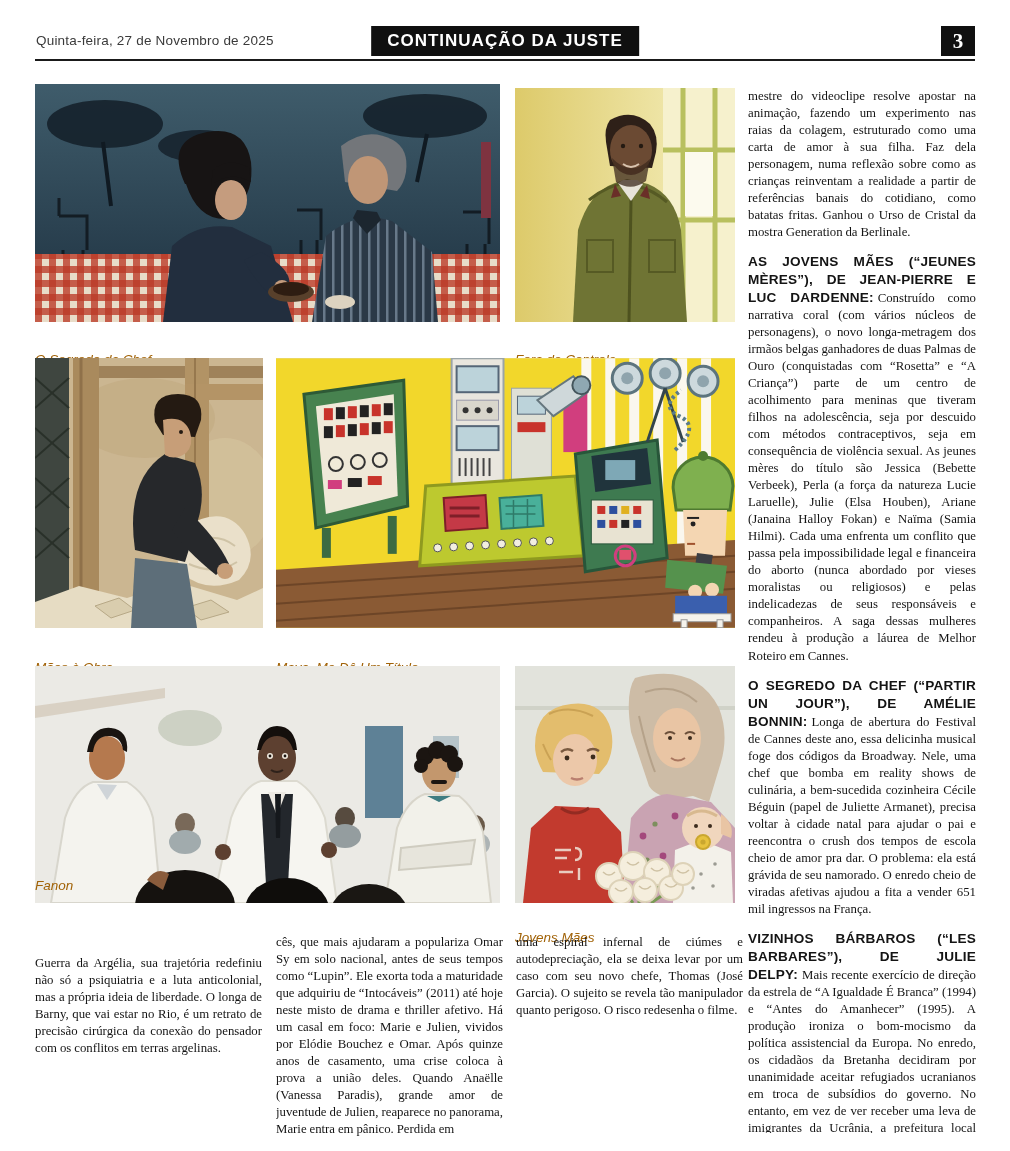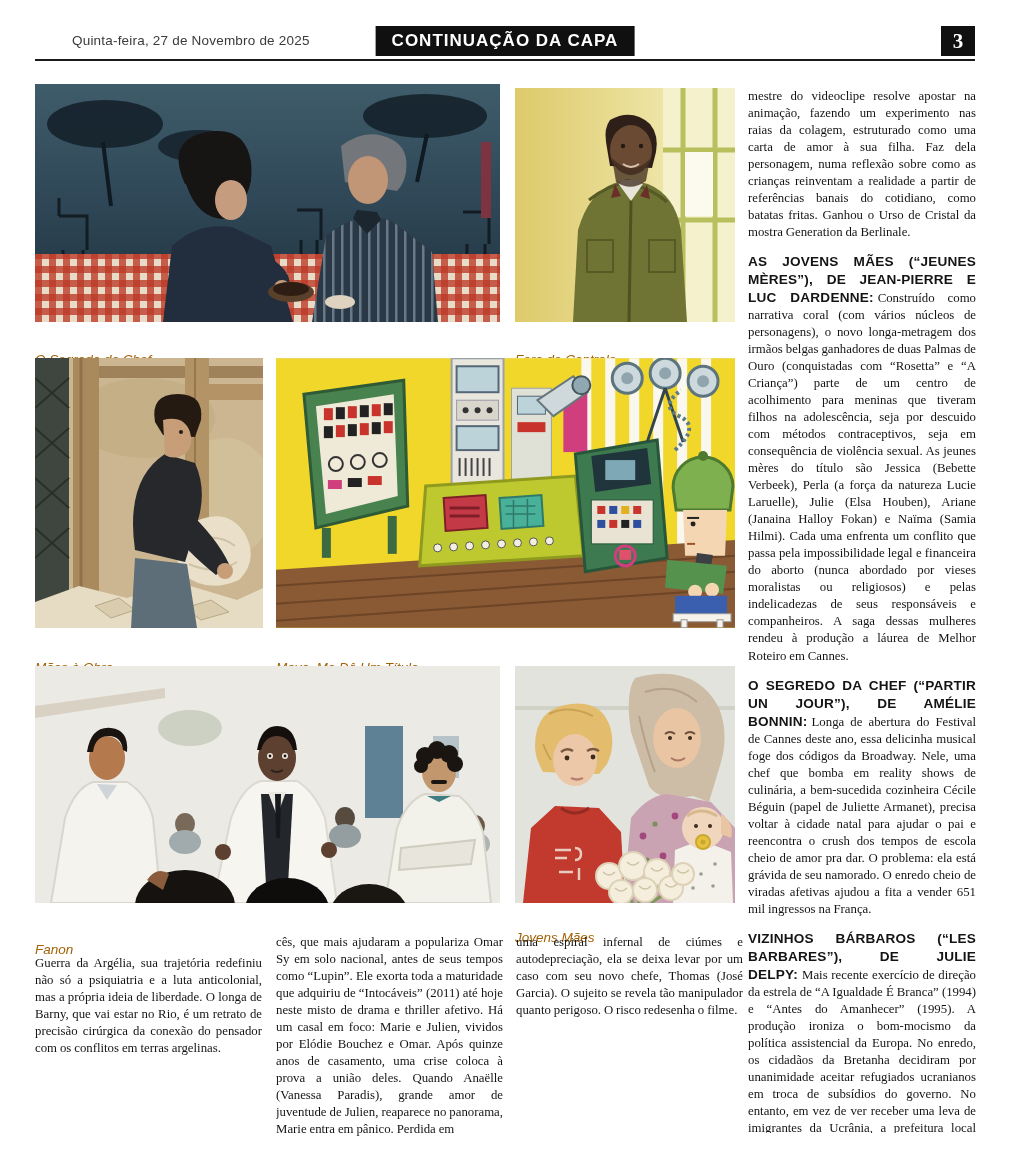--- a/index.html
+++ b/index.html
@@ -3,21 +3,21 @@
 <meta charset="utf-8">
 <style>
   html,body{margin:0;padding:0;background:#888;}
   .page{
     position:relative;width:1010px;height:1151px;background:#ffffff;
     margin:0 auto;overflow:hidden;
     font-family:"Liberation Serif", serif;color:#141414;
   }
   
   .date{position:absolute;left:36px;top:33px;font-family:"Liberation Sans",sans-serif;
-    font-size:13.5px;color:#3a3a3a;letter-spacing:.2px;margin-left:36px;}
+    font-size:13.5px;color:#3a3a3a;letter-spacing:.2px;}
   .banner{position:absolute;left:50%;transform:translateX(-50%);top:26px;height:30px;
     background:#101010;color:#fff;font-family:"Liberation Sans",sans-serif;font-weight:700;
     font-size:17px;letter-spacing:1px;line-height:30px;padding:0 16px;white-space:nowrap;}
   .masthead{position:absolute;right:74px;top:24px;font-family:"Liberation Serif",serif;
     font-weight:700;font-size:28px;letter-spacing:-.5px;color:#0c0c0c;white-space:nowrap;}
   .pagenum{position:absolute;left:941px;top:26px;width:34px;height:30px;background:#101010;
     color:#fff;font-family:"Liberation Serif",serif;font-weight:700;font-size:21px;
     text-align:center;line-height:30px;}
   .rule{position:absolute;left:35px;top:59px;width:940px;height:2px;background:#1a1a1a;}
   
@@ -31,21 +31,21 @@
   .col p{margin:0 0 12px 0;}
   .rh{font-family:"Liberation Sans",sans-serif;font-weight:700;font-size:13.6px;
     letter-spacing:.2px;line-height:1.26;margin-right:4px;}
 </style>
 </head>
 <body>
 
 <div class="page">
 
   <div class="date">Quinta-feira, 27 de Novembro de 2025</div>
-  <div class="banner">CONTINUAÇÃO DA CAPA</div>
+  <div class="banner">CONTINUAÇÃO DA JUSTE</div>
   <div class="pagenum">3</div>
   <div class="rule"></div>
 
   <figure class="photo" style="left:35px;top:84px;width:465px;height:238px;">
     <svg viewBox="0 0 465 238">
       <defs>
         <linearGradient id="g1" x1="0" y1="0" x2="0" y2="1">
           <stop offset="0" stop-color="#3f5c6b"></stop>
             <stop offset="1" stop-color="#1e3140"></stop>
         </linearGradient>
@@ -346,21 +346,21 @@
       </g>
       <rect x="396" y="114" width="16" height="4" rx="2" fill="#1b1511"></rect>
       <path d="M392,130 l12,6 12,-6 z" fill="#3f7d82"></path>
 
       <ellipse cx="150" cy="240" rx="50" ry="36" fill="#15120f"></ellipse>
       <ellipse cx="252" cy="244" rx="42" ry="32" fill="#0f0d0b"></ellipse>
       <ellipse cx="334" cy="246" rx="38" ry="28" fill="#1a1713"></ellipse>
       <path d="M112,214 q10,-14 22,-6 l-6,16 z" fill="#8a5c3c"></path>
     </svg>
   </figure>
-  <div class="caption" style="left:35px;top:918px;">Fanon</div>
+  <div class="caption" style="left:35px;top:854px;">Fanon</div>
 
   <figure class="photo" style="left:515px;top:666px;width:220px;height:237px;">
     <svg viewBox="0 0 220 237">
       <rect width="220" height="237" fill="#e2e3dc"></rect>
       <rect y="40" width="220" height="4" fill="#c9cabf" opacity=".7"></rect>
       <polygon points="196,44 199,52 207,52 201,57 203,65 196,60 189,65 191,57 185,52 193,52" fill="#4a6fb3"></polygon>
 
       <path d="M120,12 q60,-16 84,30 q10,26 2,54 l-12,40 -16,-6 q-34,6 -44,-10 l-18,-54 q-6,-40 4,-54 z" fill="#cdbca6"></path>
       <path d="M130,26 q30,-10 52,10 M124,50 q8,36 16,56" stroke="#b5a28a" stroke-width="2" fill="none"></path>
       <ellipse cx="162" cy="72" rx="24" ry="30" fill="#e9c5a4"></ellipse>

